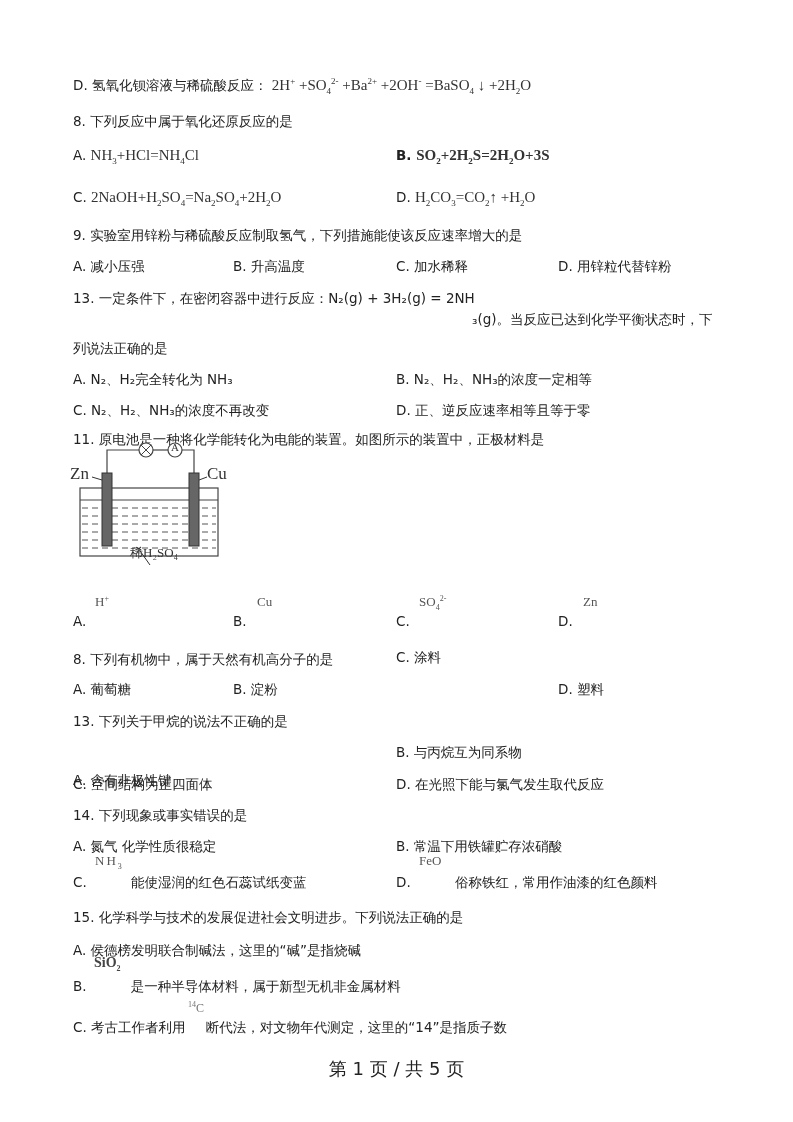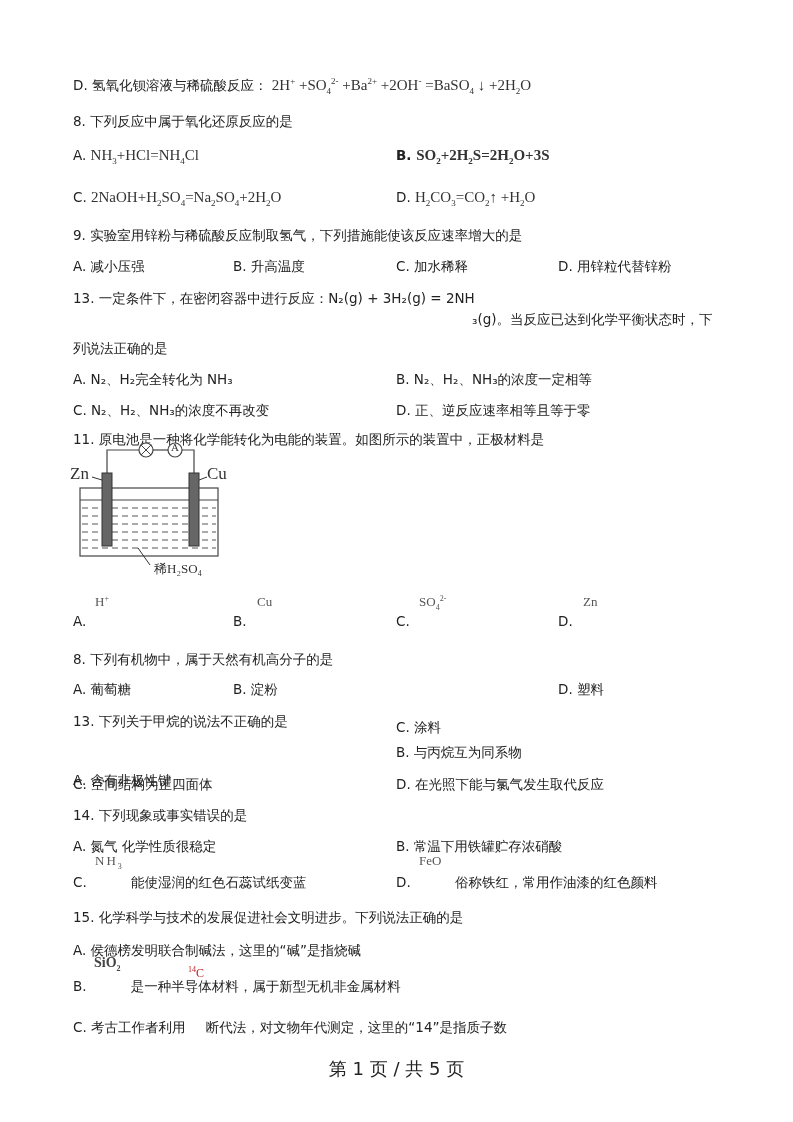--- a/index.html
+++ b/index.html
@@ -86,36 +86,36 @@
     <rect x="32" y="33" width="10" height="73" fill="#666" stroke="#333" stroke-width="1"></rect>
     <rect x="119" y="33" width="10" height="73" fill="#666" stroke="#333" stroke-width="1"></rect>
 
     <line x1="22" y1="37" x2="32" y2="40" stroke="#333" stroke-width="1"></line>
     <line x1="129" y1="40" x2="137" y2="37" stroke="#333" stroke-width="1"></line>
     <line x1="68" y1="108" x2="80" y2="125" stroke="#333" stroke-width="1"></line>
   </svg>
   <span style="position:absolute; left:101px; top:1px; font-family:'Liberation Serif',serif; font-size:11px; color:#333;">A</span>
   <span style="position:absolute; left:0px; top:24px; font-family:'Liberation Serif',serif; font-size:17px; color:#333;">Zn</span>
   <span style="position:absolute; left:137px; top:24px; font-family:'Liberation Serif',serif; font-size:17px; color:#333;">Cu</span>
-  <span style="position:absolute; left:60px; top:120px; font-family:'Liberation Serif',serif; font-size:13px; color:#333;margin-left:24px;">稀H₂SO₄</span>
+  <span style="position:absolute; left:60px; top:104px; font-family:'Liberation Serif',serif; font-size:13px; color:#333;">稀H₂SO₄</span>
 </div>
 
 <div class="small-formula" style="left:95px; top:594px;"><span>H</span><sup>+</sup></div>
 <div class="small-formula" style="left:257px; top:594px;">Cu</div>
 <div class="small-formula" style="left:419px; top:594px;"><span>SO</span><sub>4</sub><sup>2-</sup></div>
 <div class="small-formula" style="left:583px; top:594px;">Zn</div>
 <div class="line" style="top:612px;">A.</div>
 <div class="line col-b4" style="top:612px;">B.</div>
 <div class="line col-c4" style="top:612px;">C.</div>
 <div class="line col-d4" style="top:612px;">D.</div>
 
 <div class="line" style="top:650px;">8. 下列有机物中，属于天然有机高分子的是</div>
 <div class="line" style="top:680px;">A. 葡萄糖</div>
 <div class="line col-b4" style="top:680px;">B. 淀粉</div>
-<div class="line col-c4" style="top:718px;text-align:center;">C. 涂料</div>
+<div class="line col-c4" style="top:648px;text-align:center;">C. 涂料</div>
 <div class="line col-d4" style="top:680px;">D. 塑料</div>
 
 <div class="line" style="top:712px;">13. 下列关于甲烷的说法不正确的是</div>
 <div class="line" style="top:760px;margin-top:11px;">A. 含有非极性键</div>
 <div class="line col2" style="top:743px;">B. 与丙烷互为同系物</div>
 <div class="line" style="top:775px;">C. 空间结构为正四面体</div>
 <div class="line col2" style="top:775px;">D. 在光照下能与氯气发生取代反应</div>
 
 <div class="line" style="top:806px;">14. 下列现象或事实错误的是</div>
 <div class="line" style="top:837px;">A. 氮气   化学性质很稳定</div>
@@ -131,19 +131,19 @@
   <span style="margin-left:40px;">俗称铁红，常用作油漆的红色颜料</span>
 </div>
 
 <div class="line" style="top:908px;">15. 化学科学与技术的发展促进社会文明进步。下列说法正确的是</div>
 <div class="line" style="top:941px;">A. 侯德榜发明联合制碱法，这里的“碱”是指烧碱</div>
 <div class="small-formula" style="left:94px; top:955px; font-weight:bold; font-size:14px; color:#444;"><span>SiO</span><sub>2</sub></div>
 <div class="line" style="top:977px;">
   <span>B.</span>
   <span style="margin-left:40px;">是一种半导体材料，属于新型无机非金属材料</span>
 </div>
-<div class="small-formula" style="left:188px; top:965px; font-size:12px; color:#b91c1c;"><sup>14</sup><span>C</span></div>
+<div class="small-formula" style="left:188px; top:1000px; font-size:12px; color:#737373;"><sup>14</sup><span>C</span></div>
 <div class="line" style="top:1018px;">
   <span>C. 考古工作者利用</span>
   <span style="margin-left:16px;">断代法，对文物年代测定，这里的“14”是指质子数</span>
 </div>
 
 <div class="footer">第 1 页 / 共 5 页</div>
 
 </body></html>

